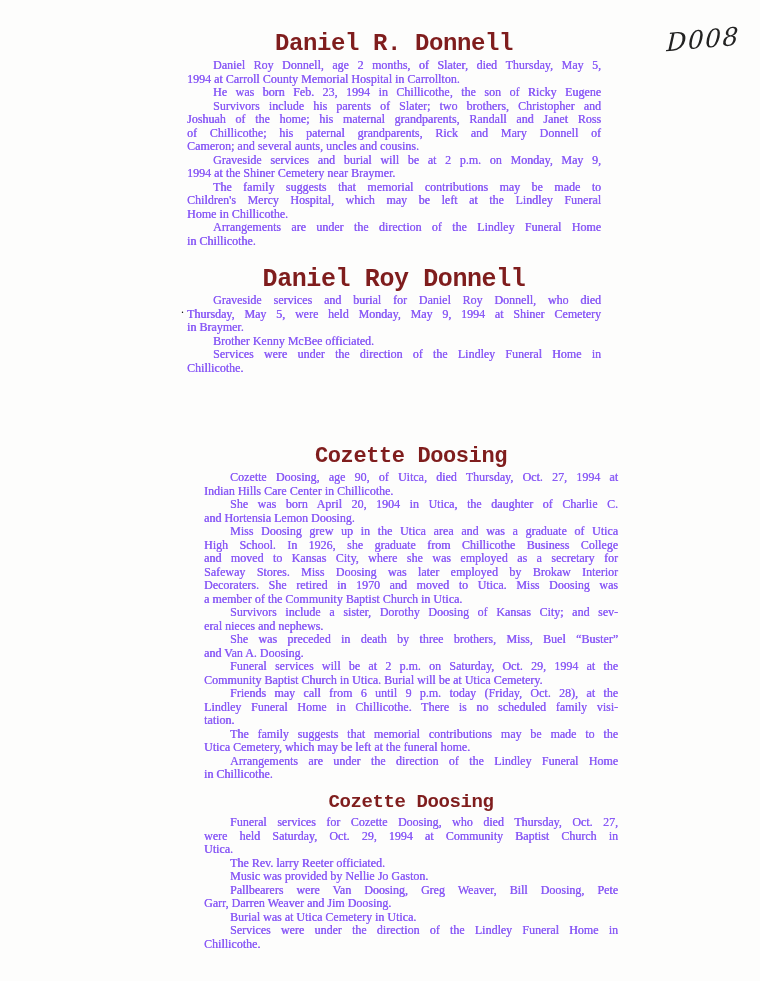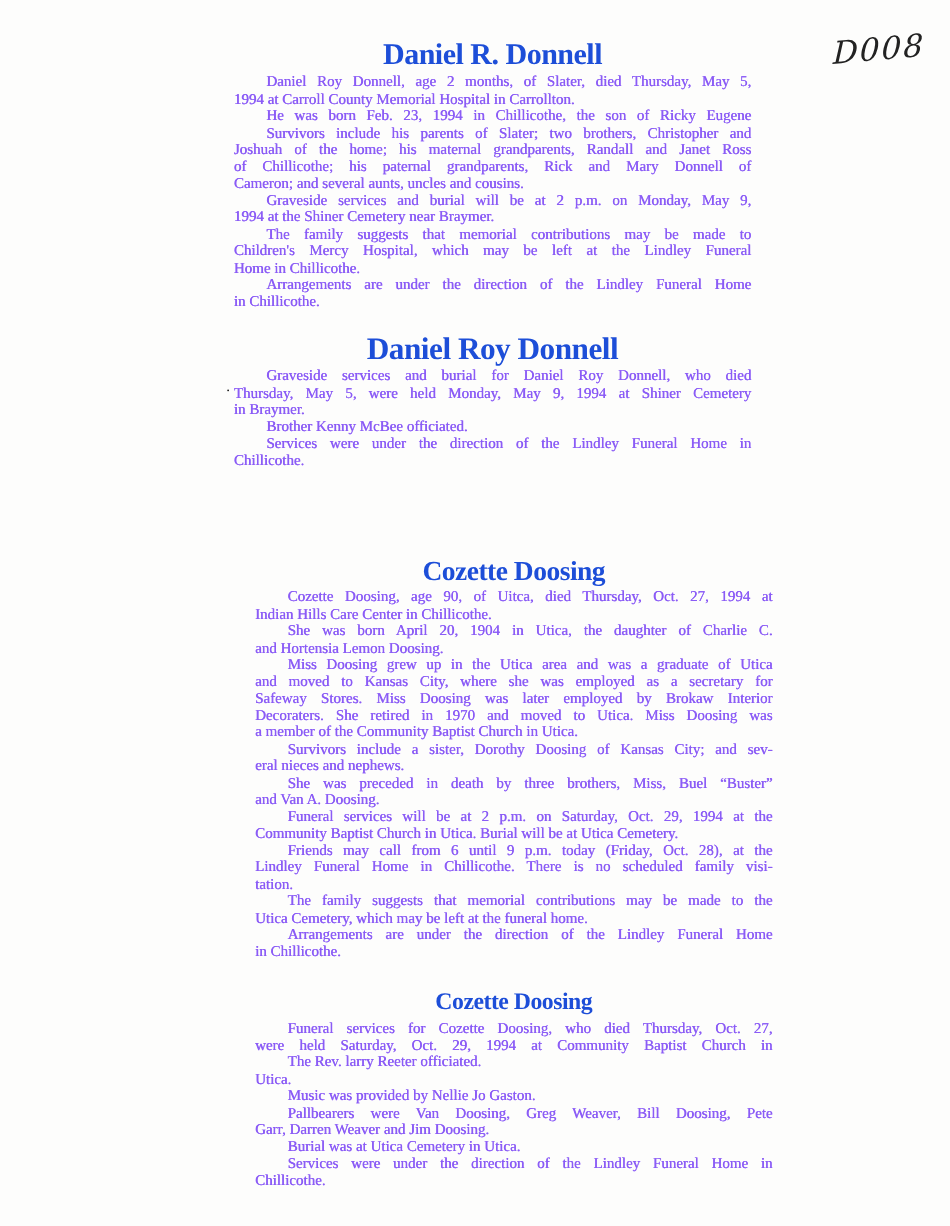--- a/index.html
+++ b/index.html
@@ -24,23 +24,23 @@
   .obit {
     position: absolute;
     width: 414px;
   }
   .obit-0 { left: 187px; top: 30px;  }
   .obit-1 { left: 187px; top: 266px; }
   .obit-2 { left: 204px; top: 443px; }
   .obit-3 { left: 204px; top: 789px; }
 
   .obit-title {
-    font-family: Liberation Serif, serif;
+    font-family: Liberation Mono, monospace;
     font-weight: bold;
-    color: #1d4ed8;
+    color: #7f1d1d;
     text-align: center;
     margin: 0 0 1px 0;
     letter-spacing: -0.4px;
     -webkit-font-smoothing: none;
   }
   .obit-0 .obit-title { font-size: 24px;   line-height: 28px; }
   .obit-1 .obit-title { font-size: 25px; line-height: 27px; }
   .obit-2 .obit-title { font-size: 22px;   line-height: 27px; }
   .obit-3 .obit-title { font-size: 19px;   line-height: 26px; }
 
@@ -125,20 +125,21 @@
   </section>
 
   <section class="obit obit-2">
     <h2 class="obit-title">Cozette Doosing</h2>
     <div class="obit-body">
         <div class="line first">Cozette Doosing, age 90, of Uitca, died Thursday, Oct. 27, 1994 at</div>
         <div class="line last">Indian Hills Care Center in Chillicothe.</div>
         <div class="line first">She was born April 20, 1904 in Utica, the daughter of Charlie C.</div>
         <div class="line last">and Hortensia Lemon Doosing.</div>
         <div class="line first">Miss Doosing grew up in the Utica area and was a graduate of Utica</div>
+        <div class="line">High School. In 1926, she graduate from Chillicothe Business College</div>
         <div class="line">and moved to Kansas City, where she was employed as a secretary for</div>
         <div class="line">Safeway Stores. Miss Doosing was later employed by Brokaw Interior</div>
         <div class="line">Decoraters. She retired in 1970 and moved to Utica. Miss Doosing was</div>
         <div class="line last">a member of the Community Baptist Church in Utica.</div>
         <div class="line first">Survivors include a sister, Dorothy Doosing of Kansas City; and sev-</div>
         <div class="line last">eral nieces and nephews.</div>
         <div class="line first">She was preceded in death by three brothers, Miss, Buel “Buster”</div>
         <div class="line last">and Van A. Doosing.</div>
         <div class="line first">Funeral services will be at 2 p.m. on Saturday, Oct. 29, 1994 at the</div>
         <div class="line last">Community Baptist Church in Utica. Burial will be at Utica Cemetery.</div>
@@ -150,22 +151,22 @@
         <div class="line first">Arrangements are under the direction of the Lindley Funeral Home</div>
         <div class="line last">in Chillicothe.</div>
       </div>
   </section>
 
   <section class="obit obit-3">
     <h2 class="obit-title">Cozette Doosing</h2>
     <div class="obit-body">
         <div class="line first">Funeral services for Cozette Doosing, who died Thursday, Oct. 27,</div>
         <div class="line">were held Saturday, Oct. 29, 1994 at Community Baptist Church in</div>
+        <div class="line last">Utica.</div>
         <div class="line first last">The Rev. larry Reeter officiated.</div>
-        <div class="line last">Utica.</div>
         <div class="line first last">Music was provided by Nellie Jo Gaston.</div>
         <div class="line first">Pallbearers were Van Doosing, Greg Weaver, Bill Doosing, Pete</div>
         <div class="line last">Garr, Darren Weaver and Jim Doosing.</div>
         <div class="line first last">Burial was at Utica Cemetery in Utica.</div>
         <div class="line first">Services were under the direction of the Lindley Funeral Home in</div>
         <div class="line last">Chillicothe.</div>
       </div>
   </section>
 
   <span class="artifact-dot">.</span>

